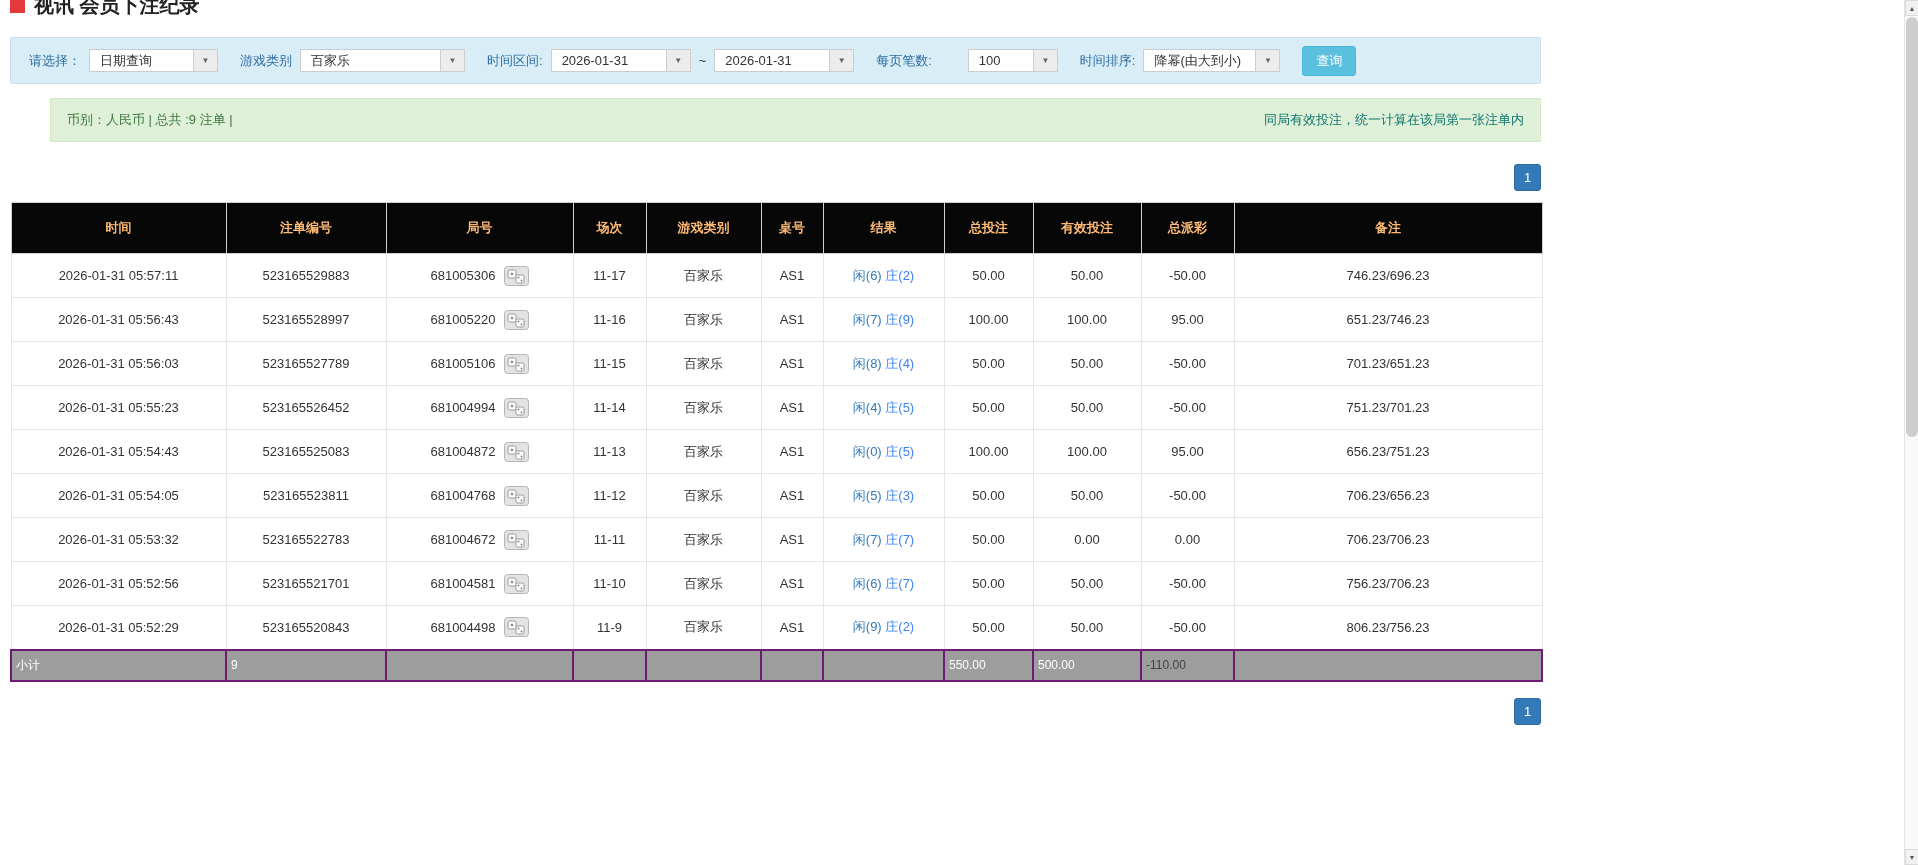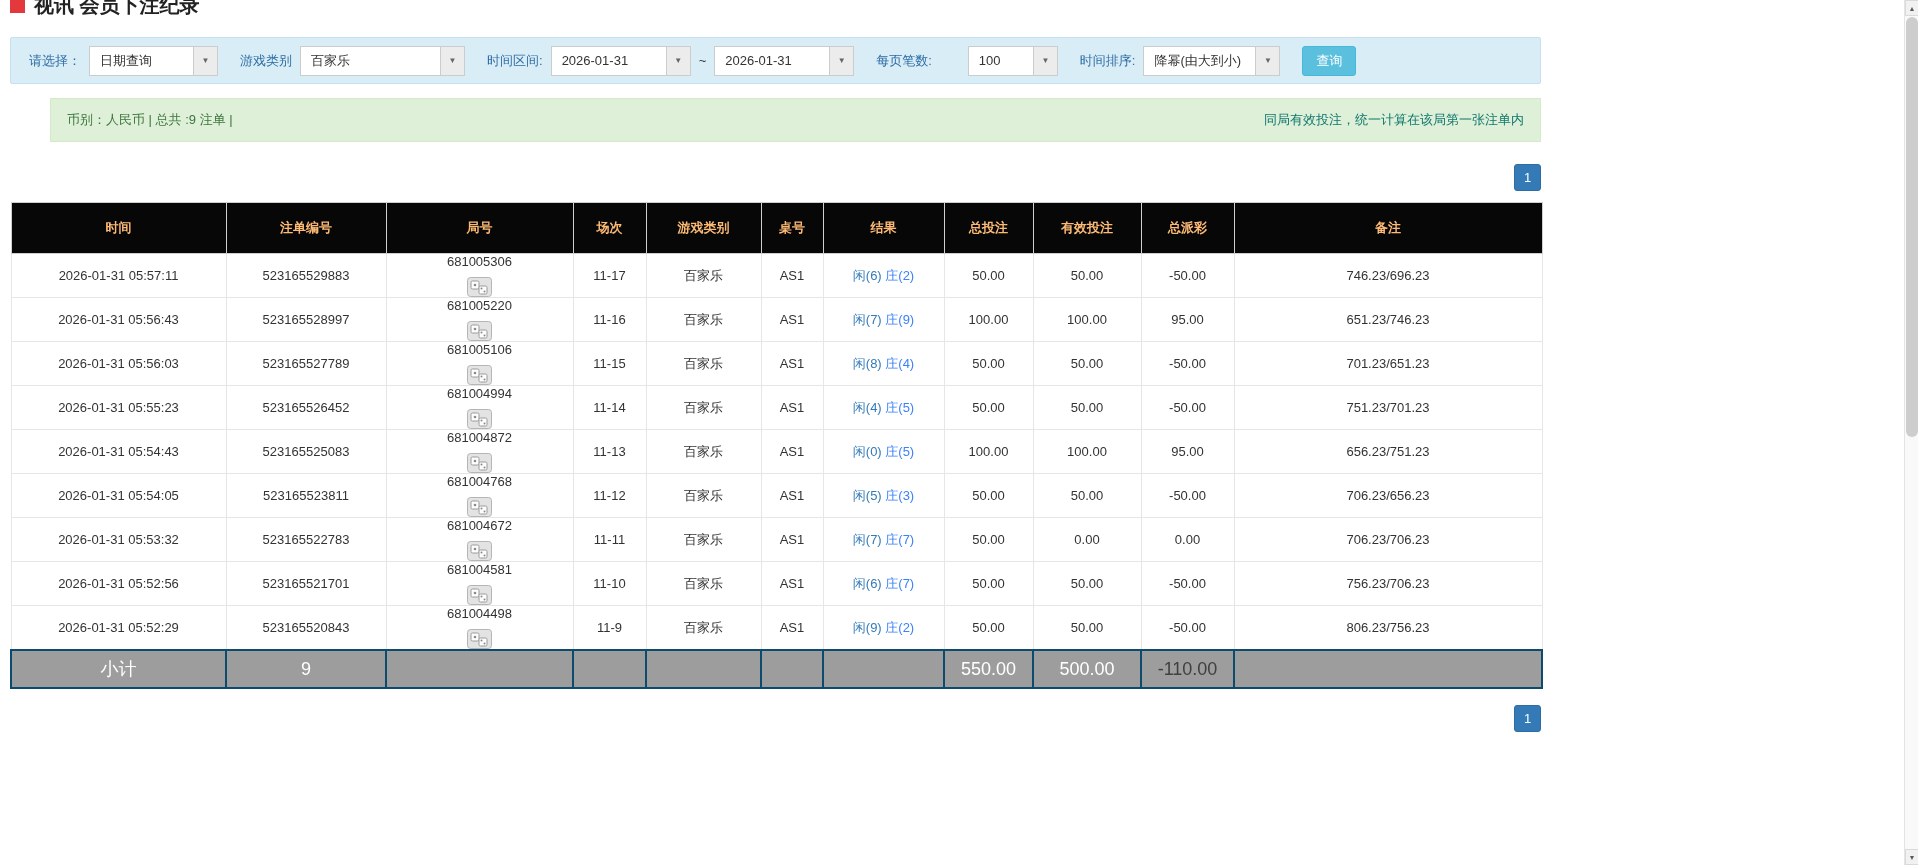--- a/index.html
+++ b/index.html
@@ -24,21 +24,21 @@
   .filter-bar {
     margin-top: 15px;
     background: #d9edf7;
     border: 1px solid #c7e0ef;
     border-radius: 2px;
     height: 47px;
     padding: 0 18px;
     display: flex; align-items: center;
   }
   .f-label { color: #2e6da4; font-weight: normal; font-size: 13px; margin-right: 8px; white-space: nowrap; }
-  .select { display: flex; align-items: stretch; height: 30px; margin-right: 22px; }
+  .select { display: flex; align-items: stretch; height: 23px; margin-right: 22px; }
   .select .val {
     background: #fff; border: 1px solid #ccc; border-right: none;
     font-size: 13px; color: #333; display: flex; align-items: center;
     padding: 0 10px; white-space: nowrap;
   }
   .select .caret {
     width: 25px; background: #ececec; border: 1px solid #ccc;
     display: flex; align-items: center; justify-content: center;
     color: #666; font-size: 8px; cursor: pointer;
   }
@@ -84,25 +84,25 @@
     white-space: nowrap;
   }
   table.records tbody td {
     background: #fff; color: #333; text-align: center;
     height: 44px; padding: 0 6px;
     border: 1px solid #e6e6e6;
     white-space: nowrap; overflow: hidden;
   }
   .blue { color: #337ab7; }
   .red { color: #3b82f6; }
-  .round-cell-inner { display: inline-flex; align-items: center; gap: 8px; flex-direction: column; }
+  .round-cell-inner { display: inline-flex; align-items: center; gap: 8px; }
   .replay-icon { display: inline-flex; cursor: pointer; }
   table.records tfoot td {
-    background: #9d9d9d; color: #fff; text-align: center;
-    padding: 6px 4px; border: 2px solid #0c4a6e; font-size: 18px;
+    background: #9d9d9d; color: #fff; text-align: left;
+    padding: 6px 4px; border: 2px solid #701a75; font-size: 12px;
   }
   table.records tfoot td.neg { color: #404040; font-weight: normal; }
 
   
   .scrollbar {
     position: absolute; top: 0; right: 0;
     width: 14px; height: 865px;
     background: #f9f9f9; border-left: 1px solid #e4e4e4;
   }
   .scroll-btn {

